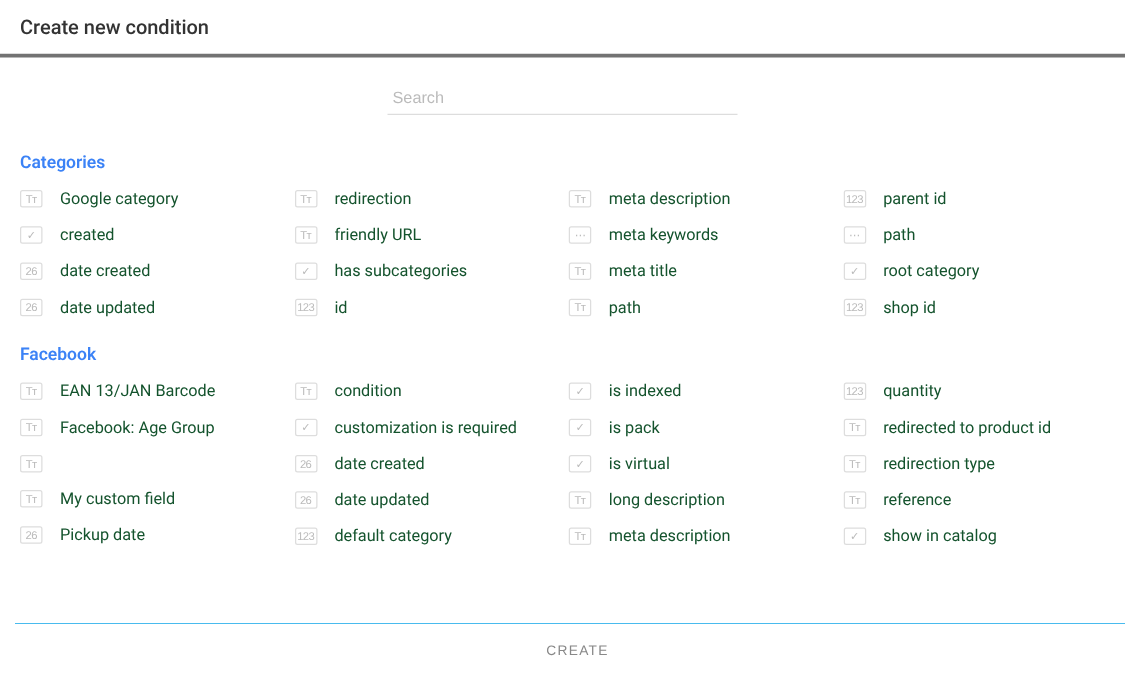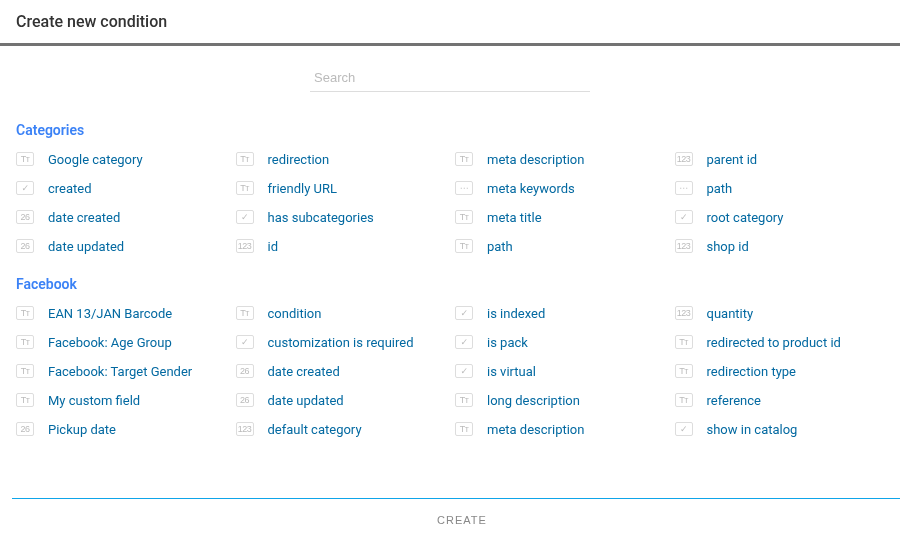--- a/index.html
+++ b/index.html
@@ -7,21 +7,21 @@
   .header { padding: 12px 16px; border-bottom: 3px solid #737373; }
   .header h1 { font-size: 16px; font-weight: 500; color: #333; }
   .search-wrap { display: flex; justify-content: center; padding: 18px 0 8px; }
   .search-input { width: 280px; border: none; border-bottom: 1px solid #ddd; padding: 6px 4px; font-size: 13px; color: #4c1d95; outline: none; background: transparent; }
   .search-input::placeholder { color: #bbb; }
   .content { padding: 0 16px 40px; }
   .section-title { font-size: 14px; font-weight: 600; color: #3b82f6; margin: 22px 0 14px; }
   .grid { display: grid; grid-template-columns: repeat(4, 1fr); column-gap: 10px; row-gap: 14px; }
   .field { display: flex; align-items: flex-start; gap: 14px; cursor: pointer; }
   .field .icon { width: 18px; height: 14px; display: flex; align-items: center; justify-content: center; flex-shrink: 0; color: #bbb; font-size: 9px; line-height: 1; border: 1px solid #ddd; border-radius: 2px; padding: 1px 2px; letter-spacing: -0.5px; font-family: Arial, sans-serif; }
-  .field .label { font-size: 13px; color: #0369a1; }
+  .field .label { font-size: 13px; color: #14532d; }
   .footer { position: fixed; bottom: 0; left: 12px; right: 0; width: 900px; text-align: center; padding: 10px 0; background: #fff; border-top: 1px solid #0ea5e9; }
   .footer button { border: none; background: none; font-size: 11px; letter-spacing: 1px; color: #888; cursor: pointer; }
 </style>
 </head>
 <body>
 
 <div class="header">
   <h1>Create new condition</h1>
 </div>
 
@@ -111,21 +111,20 @@
         <div class="field">
           <span class="icon">Tᴛ</span>
           <span class="label">EAN 13/JAN Barcode</span>
         </div>
         <div class="field">
           <span class="icon">Tᴛ</span>
           <span class="label">Facebook: Age Group</span>
         </div>
         <div class="field">
           <span class="icon">Tᴛ</span>
-          <span class="label">Facebook: Target Gender</span>
         </div>
         <div class="field">
           <span class="icon">Tᴛ</span>
           <span class="label">My custom field</span>
         </div>
         <div class="field">
           <span class="icon">26</span>
           <span class="label">Pickup date</span>
         </div>
       </div>

